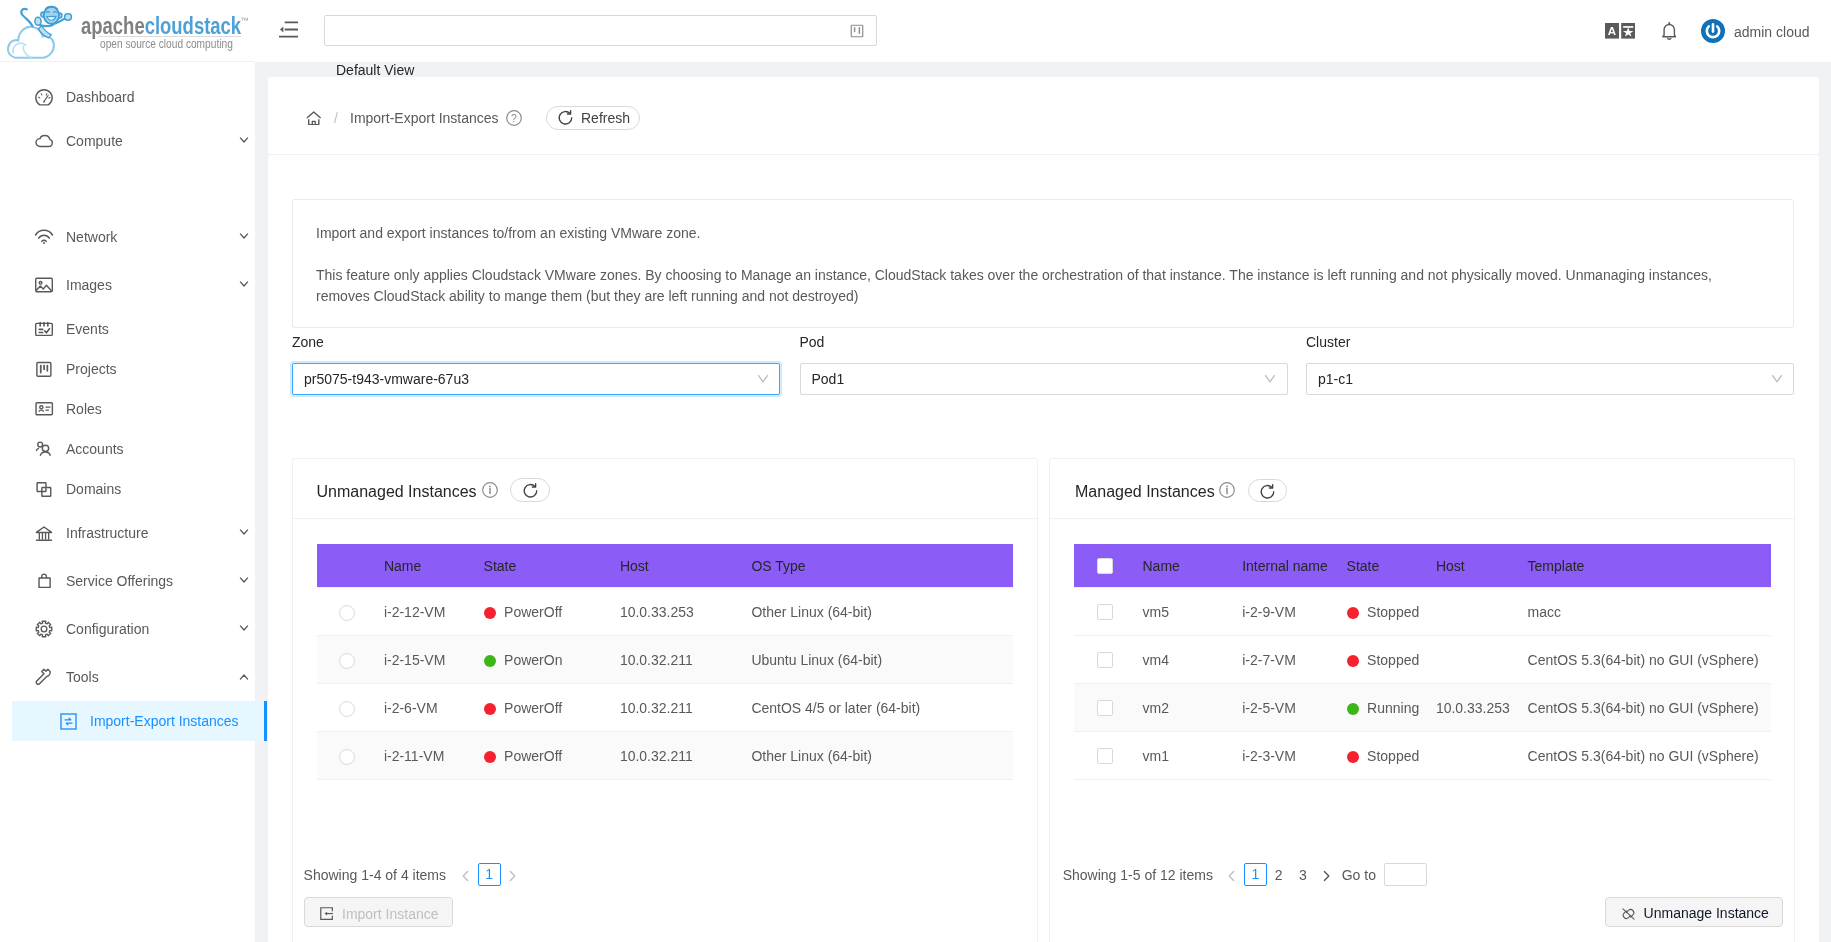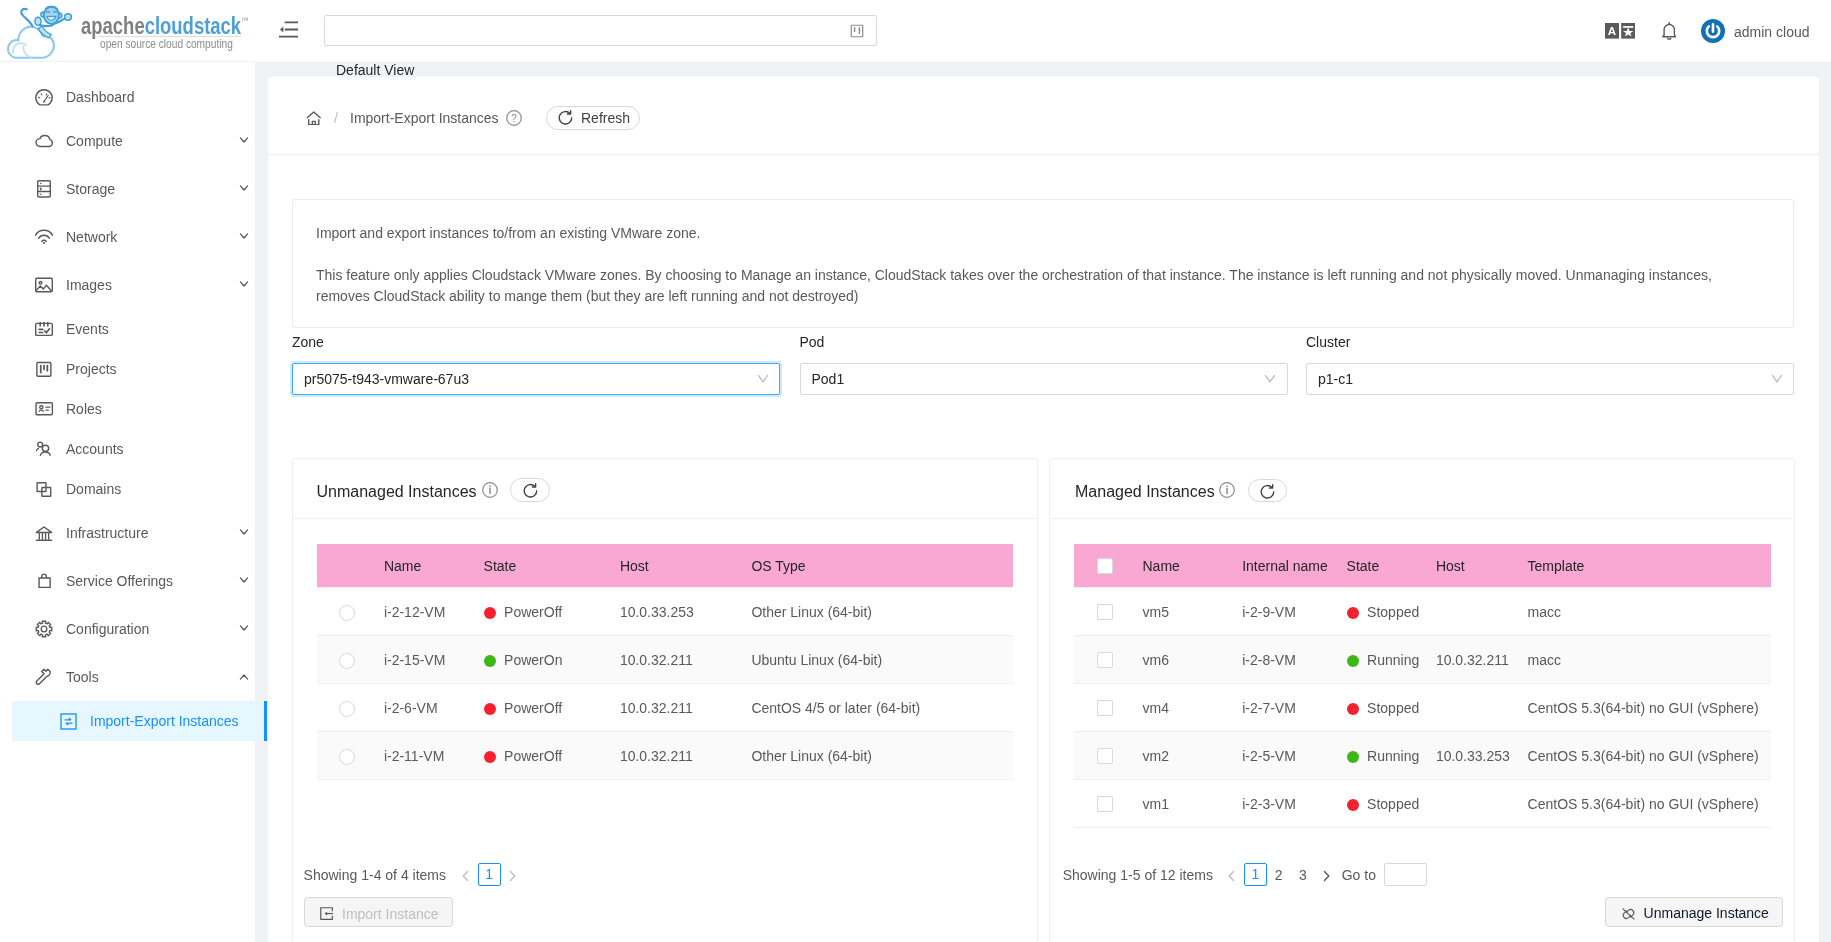--- a/index.html
+++ b/index.html
@@ -25,21 +25,21 @@
   .vsel .txt{position:absolute;left:11px;top:0;height:29px;line-height:29px;font-size:14px;color:#262626;margin-top:40px;}
   
   .bcard{position:absolute;left:268px;top:77px;width:1551px;height:77px;background:#fff;border-radius:3px;box-sizing:border-box;}
   .mcard{position:absolute;left:268px;top:155px;width:1551px;height:800px;background:#fff;border-radius:3px;box-sizing:border-box;}
   .dbox{position:absolute;left:292px;top:190px;width:1502px;height:129px;box-sizing:border-box;border-radius:3px;box-shadow:inset 0 0 0 1px #ebebeb;margin-top:9px;}
   .panel{position:absolute;top:458px;height:520px;box-sizing:border-box;border-radius:3px;background:#fff;box-shadow:inset 0 0 0 1px #f0f0f0;}
   .panel.left{left:292px;width:746px;}
   .panel.right{left:1049px;width:746px;}
   .phead{position:absolute;left:0;top:0;height:61px;border-bottom:1px solid #f0f0f0;width:100%;box-sizing:border-box;}
   table.t{position:absolute;border-collapse:collapse;table-layout:fixed;font-size:14px;}
-  table.t th{background:#f9a8d4;color:#262626;font-weight:normal;text-align:left;height:41px;padding:2px 0 0 7px;border-bottom:1px solid #f0f0f0;}
+  table.t th{background:#8b5cf6;color:#262626;font-weight:normal;text-align:left;height:41px;padding:2px 0 0 7px;border-bottom:1px solid #f0f0f0;}
   table.t td{height:45px;padding:2px 0 0 7px;color:#595959;border-bottom:1px solid #f0f0f0;vertical-align:middle;}
   table.t tr.alt td{background:#fafafa;}
   .dot{display:inline-block;width:12px;height:12px;border-radius:50%;vertical-align:middle;position:relative;top:-0.5px;margin-right:8.5px;}
   .dot.red{background:#f5222d;}
   .dot.green{background:#3fb618;}
   .radio{display:inline-block;vertical-align:middle;position:relative;top:1px;width:16px;height:16px;border:1px solid #d9d9d9;border-radius:50%;background:#fff;box-sizing:border-box;}
   .cbox{display:inline-block;vertical-align:middle;position:relative;top:0.5px;width:16px;height:16px;border:1px solid #d9d9d9;border-radius:2px;background:#fff;box-sizing:border-box;}
   .btn{position:absolute;box-sizing:border-box;border:1px solid #d9d9d9;border-radius:4px;background:#f5f5f5;color:#bfbfbf;font-size:14px;}
   .lbl2{position:absolute;font-size:14px;color:#262626;}
   .selbox{position:absolute;height:32px;box-sizing:border-box;border:1px solid #d9d9d9;border-radius:2px;background:#fff;}
@@ -96,33 +96,20 @@
     </div>
     <div class="mrow" style="top:121px">
       <svg class="ico" viewBox="0 0 24 24" fill="none" stroke="currentColor" stroke-width="1.7" stroke-linejoin="round">
           <path d="M7.3 18.5C4.6 18.5 2.4 16.4 2.4 13.8C2.4 11.2 4.6 9.1 7.3 9.1C7.8 6.4 10.4 5.3 12.9 5.3C15.9 5.3 18.4 7.3 19 10C20.7 10.6 22 12.2 22 14.3C22 16.6 20.2 18.5 17.9 18.5Z"></path>
         </svg>
       <div class="lbl">Compute</div>
       <svg class="chev" viewBox="0 0 10 10" fill="none" stroke="currentColor" stroke-width="1.3" stroke-linecap="round" stroke-linejoin="round">
           <path d="M1.4 2.9 5 7 8.6 2.9"></path>
         </svg>
     </div>
-    <div class="mrow" style="top:169px">
-      <svg class="ico" viewBox="0 0 24 24" fill="none" stroke="currentColor" stroke-width="1.7">
-          <rect x="4.45" y="2.05" width="15.1" height="19.5" rx="1.3"></rect>
-          <path d="M4.45 8.55h15.1M4.45 15.05h15.1"></path>
-          <circle cx="8.1" cy="5.3" r="0.95" fill="currentColor" stroke="none"></circle>
-          <path d="M8.1 11v1.7" stroke-width="1.9" stroke-linecap="round"></path>
-          <circle cx="8.1" cy="18.3" r="0.95" fill="currentColor" stroke="none"></circle>
-        </svg>
-      <div class="lbl">Storage</div>
-      <svg class="chev" viewBox="0 0 10 10" fill="none" stroke="currentColor" stroke-width="1.3" stroke-linecap="round" stroke-linejoin="round">
-          <path d="M1.4 2.9 5 7 8.6 2.9"></path>
-        </svg>
-    </div>
     <div class="mrow" style="top:217px">
       <svg class="ico" viewBox="0 0 24 24" fill="none" stroke="currentColor" stroke-width="1.8" stroke-linecap="round">
           <path d="M1.9 9.6A11.9 11.9 0 0 1 22.1 9.6"></path>
           <path d="M5.6 13.4A7.6 7.6 0 0 1 18.4 13.4"></path>
           <path d="M9.3 17.2A3.4 3.4 0 0 1 14.7 17.2"></path>
           <circle cx="12" cy="19.3" r="1.2" fill="currentColor" stroke="none"></circle>
         </svg>
       <div class="lbl">Network</div>
       <svg class="chev" viewBox="0 0 10 10" fill="none" stroke="currentColor" stroke-width="1.3" stroke-linecap="round" stroke-linejoin="round">
           <path d="M1.4 2.9 5 7 8.6 2.9"></path>
@@ -419,28 +406,20 @@
         </thead>
       <tbody>
         <tr>
             <td style="text-align:center;padding:0"><span class="cbox"></span></td>
             <td>vm5</td>
             <td>i-2-9-VM</td>
             <td><span class="dot red"></span>Stopped</td>
             <td></td>
             <td>macc</td>
           </tr>
-        <tr class="alt">
-            <td style="text-align:center;padding:0"><span class="cbox"></span></td>
-            <td>vm6</td>
-            <td>i-2-8-VM</td>
-            <td><span class="dot green"></span>Running</td>
-            <td>10.0.32.211</td>
-            <td>macc</td>
-          </tr>
         <tr>
             <td style="text-align:center;padding:0"><span class="cbox"></span></td>
             <td>vm4</td>
             <td>i-2-7-VM</td>
             <td><span class="dot red"></span>Stopped</td>
             <td></td>
             <td>CentOS 5.3(64-bit) no GUI (vSphere)</td>
           </tr>
         <tr class="alt">
             <td style="text-align:center;padding:0"><span class="cbox"></span></td>

